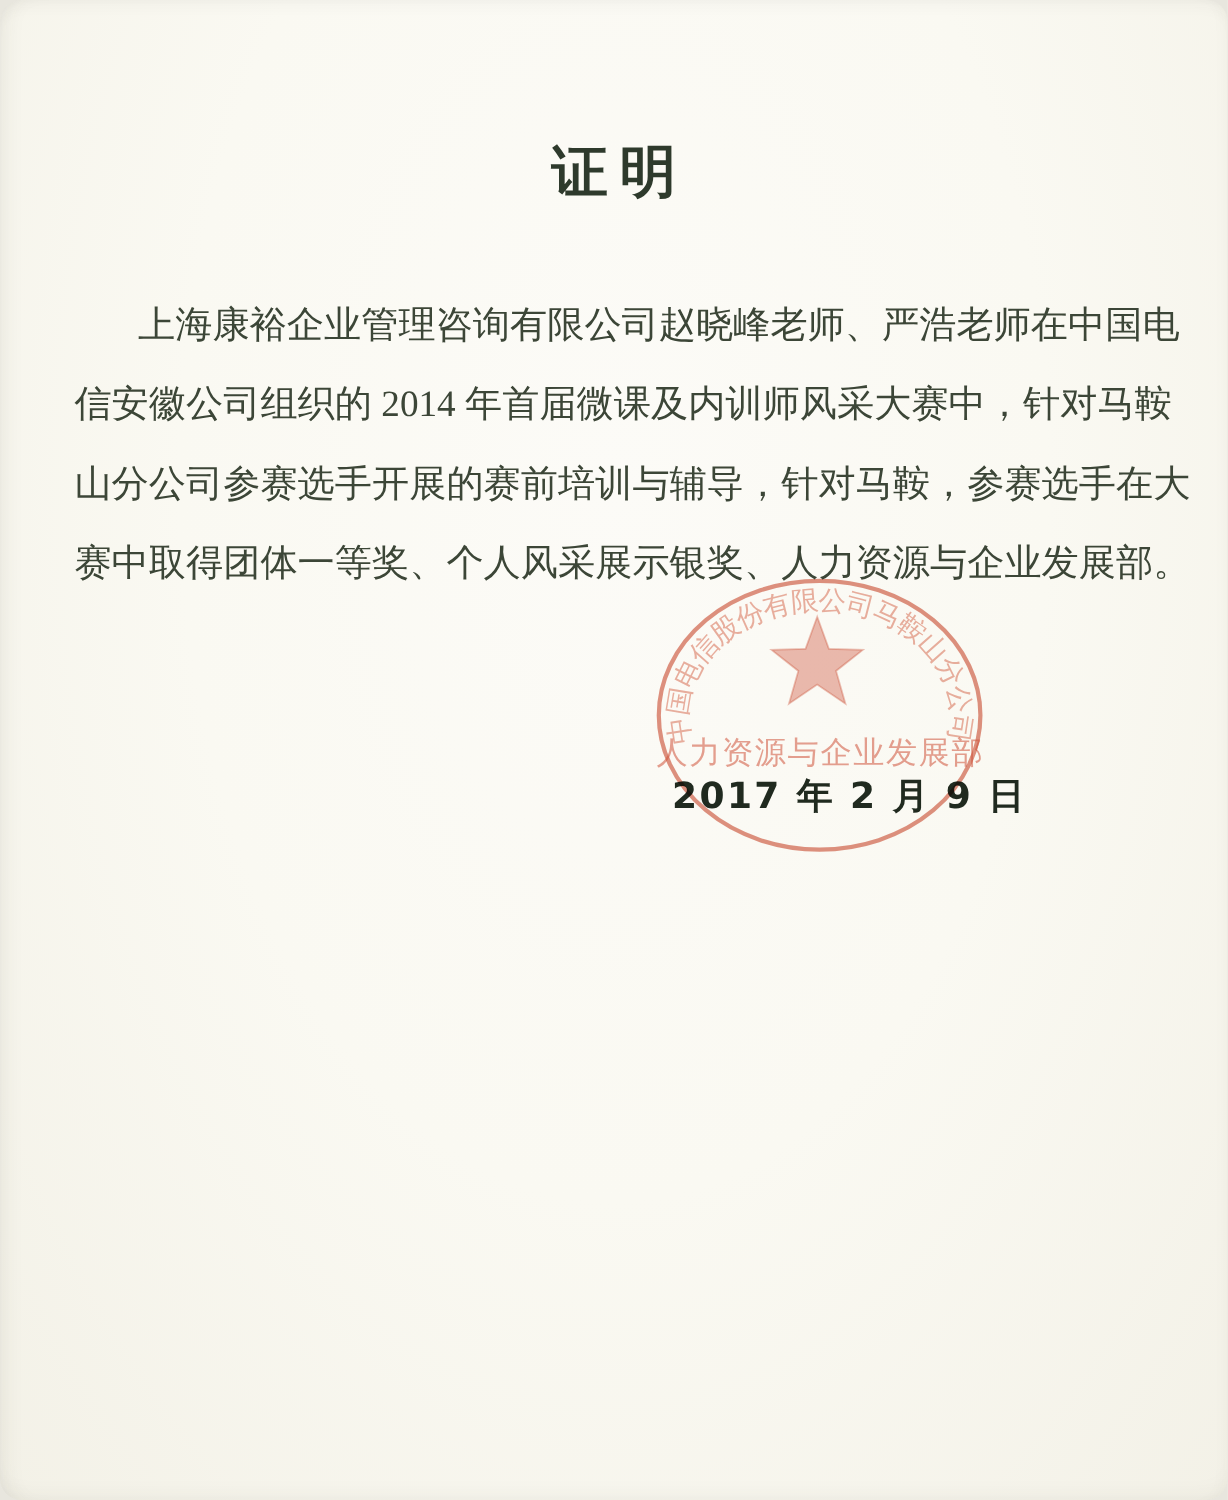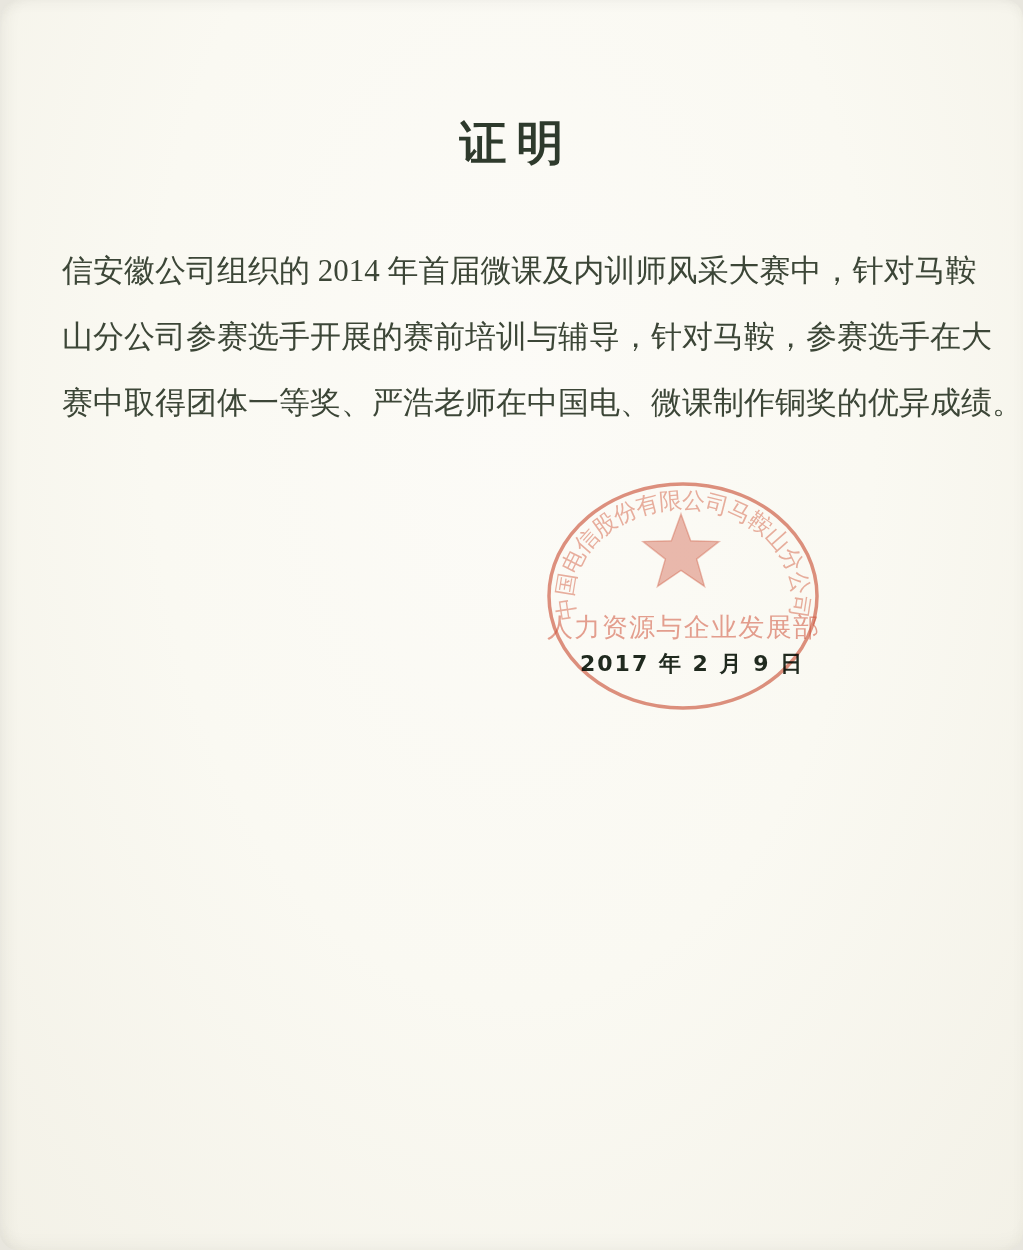--- a/index.html
+++ b/index.html
@@ -60,24 +60,24 @@
     height: 44px;
     line-height: 44px;
     text-align: right;
     font-size: 30px;
     letter-spacing: 1px;
     color: #394430;
   }
   .date-line {
     position: absolute;
     top: 643px;
-    left: 580px;
+    left: 560px;
     height: 42px;
     line-height: 42px;
-    font-size: 22px;
+    font-size: 30px;
     letter-spacing: 2px;
     font-weight: 600;
     font-family: "DejaVu Sans", "Liberation Sans", sans-serif;
     color: #202a1f;
   }
   .stamp {
     position: absolute;
     left: 537px;
     top: 478px;
     width: 292px;
@@ -113,23 +113,24 @@
   }
 </style>
 </head>
 <body>
 
 <div class="page">
 
   <h1 class="title">证明</h1>
 
   <div class="body-block">
+    <div class="body-line first">上海康裕企业管理咨询有限公司赵晓峰老师、严浩老师在中国电</div>
     <div class="body-line">信安徽公司组织的 2014 年首届微课及内训师风采大赛中，针对马鞍</div>
     <div class="body-line">山分公司参赛选手开展的赛前培训与辅导，针对马鞍，参赛选手在大</div>
-    <div class="body-line">赛中取得团体一等奖、严浩老师在中国电、微课制作铜奖的优异成绩。</div>
+    <div class="body-line">赛中取得团体一等奖、个人风采展示银奖、人力资源与企业发展部。</div>
   </div>
 
 
   <div class="date-line">2017 年 2 月 9 日</div>
 
   <svg class="stamp" viewBox="0 0 292 240" xmlns="http://www.w3.org/2000/svg" aria-hidden="true">
     <defs>
       <path id="arcpath" d="M 39.7 140.8 A 110 88 0 1 1 252.3 140.8" fill="none"></path>
     </defs>
     <ellipse class="ring" cx="146" cy="118" rx="134" ry="112"></ellipse>

